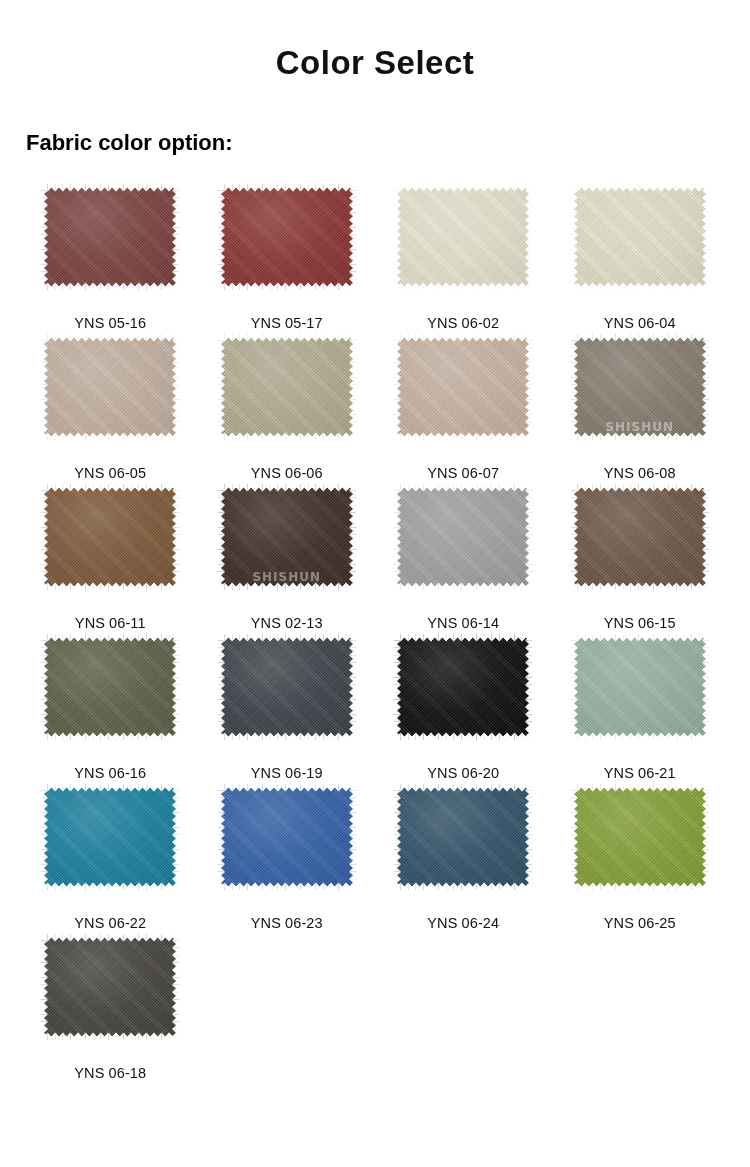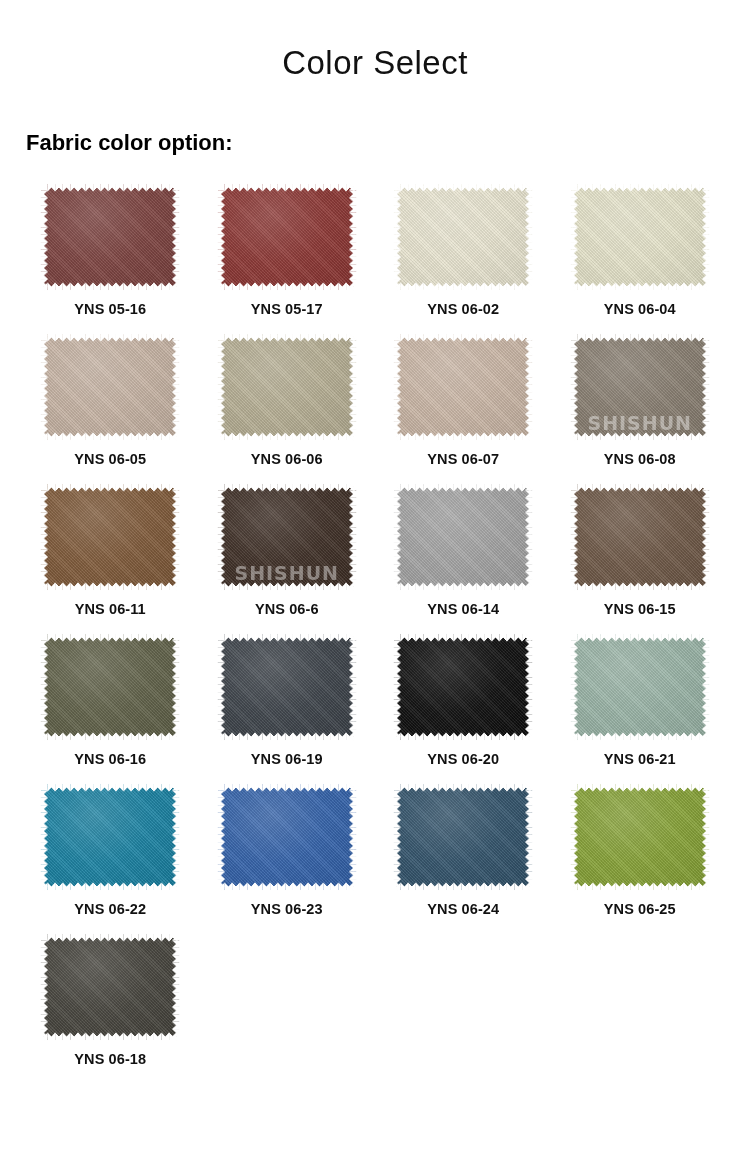--- a/index.html
+++ b/index.html
@@ -12,21 +12,21 @@
     height: 1167px;
     font-family: "Liberation Sans", sans-serif;
     color: #1a1a1a;
     overflow: hidden;
     position: relative;
   }
 
   .page-title {
     text-align: center;
     font-size: 33px;
-    font-weight: normal;
+    font-weight: bold;
     letter-spacing: 0.5px;
     color: #111111;
     margin: 0;
     padding-top: 45px;
     line-height: 1.1;
   }
 
   .section-heading {
     font-size: 22px;
     font-weight: bold;
@@ -143,32 +143,32 @@
     background-position: 0 0, 0 7.4px;
   }
 
   .swatch-watermark {
     position: absolute;
     left: 0;
     right: 0;
     bottom: 7px;
     text-align: center;
     font-family: "DejaVu Sans", sans-serif;
-    font-size: 19px;
+    font-size: 12px;
     font-weight: bold;
     letter-spacing: 1px;
     color: rgba(255,255,255,0.40);
     pointer-events: none;
     white-space: nowrap;
   }
 
   .swatch-label {
-    margin-top: 11px;
+    margin-top: 25px;
     font-size: 14.5px;
-    font-weight: bold;
+    font-weight: normal;
     color: #111111;
     letter-spacing: 0.1px;
     text-align: center;
     line-height: 1;
   }
 </style>
 </head>
 <body>
 
 <h1 class="page-title">Color Select</h1>
@@ -269,21 +269,21 @@
     </div>
     <div class="swatch-cell">
       <div class="swatch">
         <div class="swatch-body" style="--c: #3b2b22;"></div>
         <div class="swatch-watermark">SHISHUN</div>
         <div class="teeth teeth-top"></div>
         <div class="teeth teeth-bottom"></div>
         <div class="teeth teeth-left"></div>
         <div class="teeth teeth-right"></div>
       </div>
-      <div class="swatch-label">YNS 06-6</div>
+      <div class="swatch-label">YNS 02-13</div>
     </div>
     <div class="swatch-cell">
       <div class="swatch">
         <div class="swatch-body" style="--c: #a2a2a2;"></div>
         <div class="teeth teeth-top"></div>
         <div class="teeth teeth-bottom"></div>
         <div class="teeth teeth-left"></div>
         <div class="teeth teeth-right"></div>
       </div>
       <div class="swatch-label">YNS 06-14</div>

